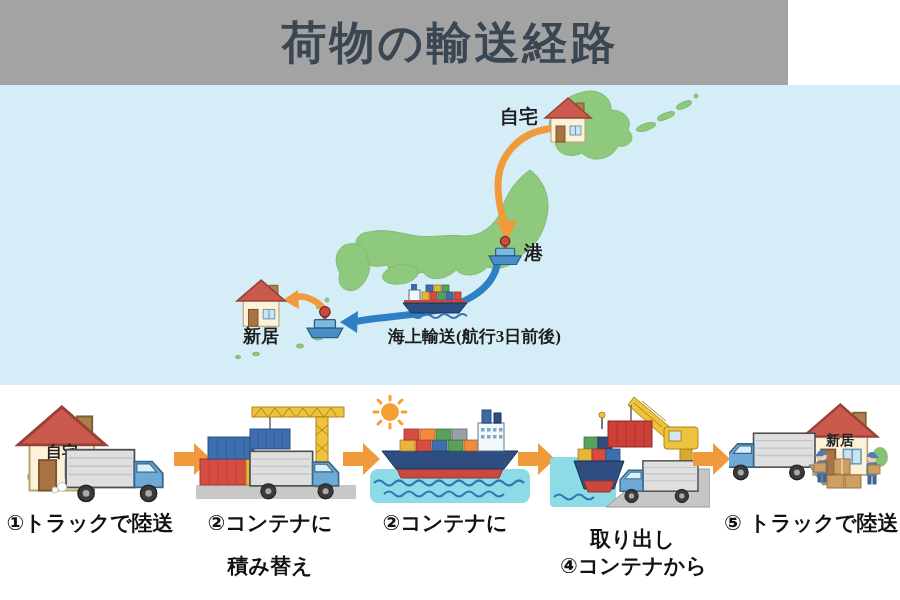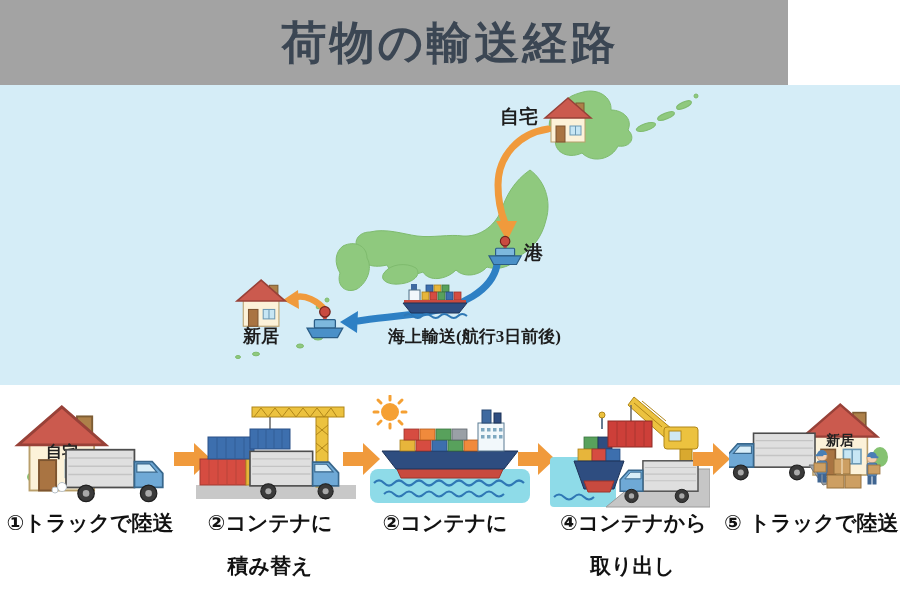--- a/index.html
+++ b/index.html
@@ -275,22 +275,22 @@
           <path d="M84,8 l28,24 M92,6 l24,20" stroke="#b08619" stroke-width="1"></path>
           <line x1="81" y1="10" x2="81" y2="26" stroke="#666" stroke-width="1.5"></line>
           <rect x="114" y="32" width="34" height="22" rx="3" fill="#ecc23f" stroke="#b08619"></rect>
           <rect x="119" y="36" width="12" height="10" fill="#cfe8f5" stroke="#b08619"></rect>
         </g>
         <rect x="58" y="26" width="44" height="26" fill="#cd3f39" stroke="#8e2a24"></rect>
         <path d="M67,26 v26 M76,26 v26 M85,26 v26 M94,26 v26" stroke="#a83630" stroke-width="1"></path>
         <use href="#truck-right" transform="translate(148,62) scale(-0.95,0.95)"></use>
       </svg>
       <div class="step4-labels">
+        <div class="step-label second">取り出し</div>
         <div class="step-label">④コンテナから</div>
-        <div class="step-label second">取り出し</div>
       </div>
     </div>
 
     <svg class="flow-arrow" style="left:693px;" viewBox="0 0 38 34">
       <use href="#flow-arrow-shape"></use>
     </svg>
 
     <div class="step" style="left:724px;width:170px;">
       <svg width="160" height="115" viewBox="0 0 160 115">
         <ellipse cx="74" cy="56" rx="8" ry="11" fill="#85c271"></ellipse>

